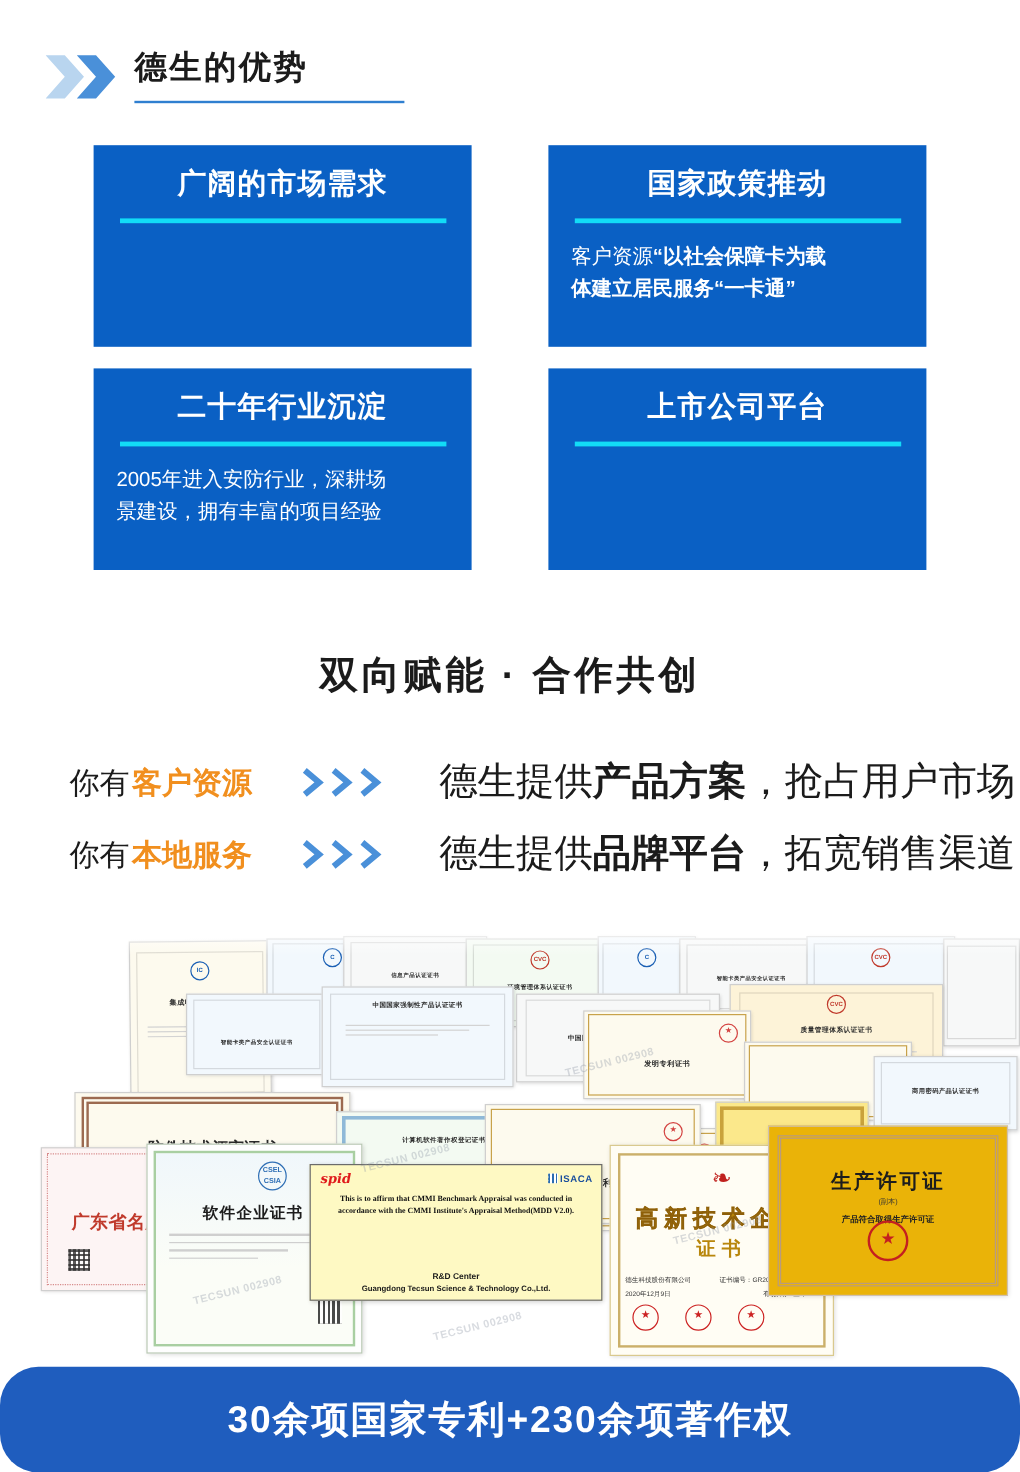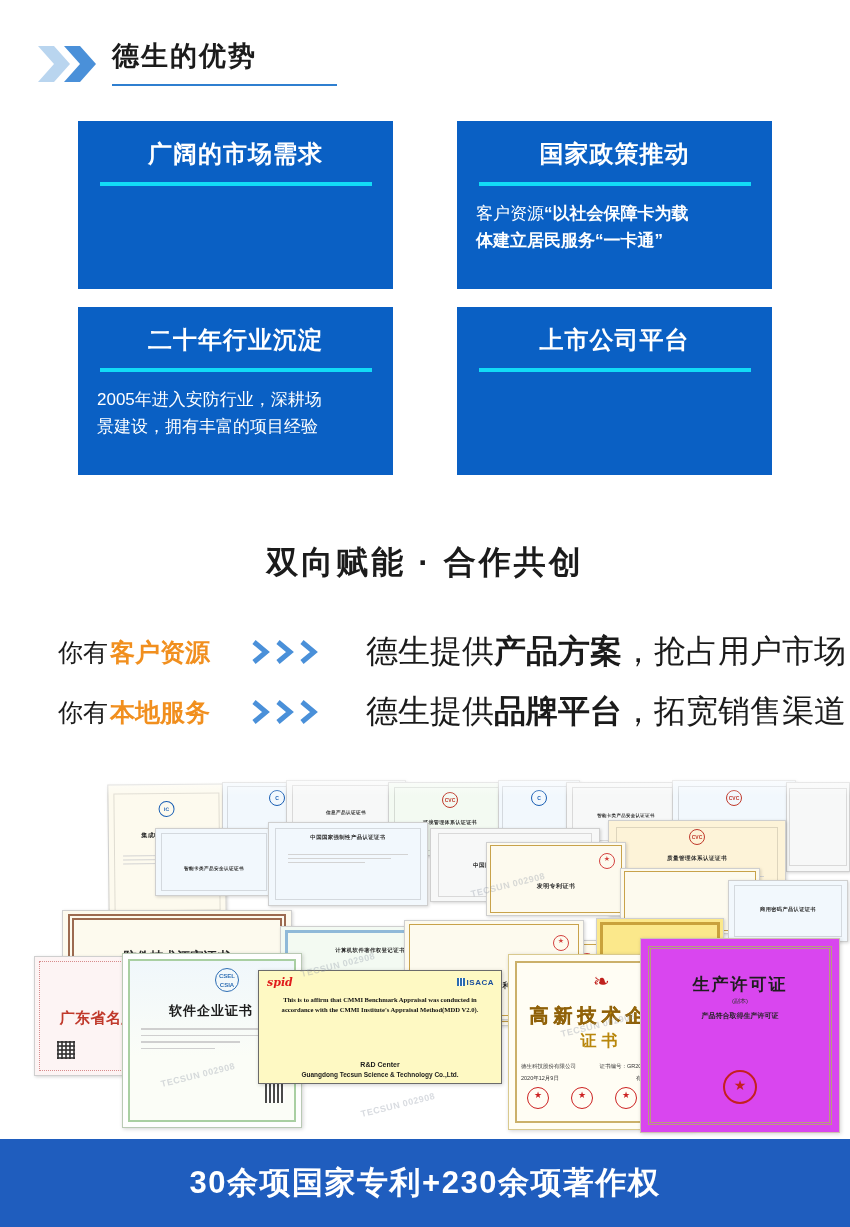--- a/index.html
+++ b/index.html
@@ -282,22 +282,22 @@
   .hitech .hl2 { position:absolute; left:12px; top:120px; font-size:5.5px; color:#333; }
   .hitech .hr1 { position:absolute; right:22px; top:108px; font-size:5.5px; color:#333; }
   .hitech .hr2 { position:absolute; right:22px; top:120px; font-size:5.5px; color:#333; }
   .hitech .hs { position:absolute; bottom:20px; width:22px; height:22px;
     border-radius:50%; border:1.6px solid #cc2222; }
   .hitech .hs::after{ content:"★"; position:absolute; left:0; right:0; top:2px;
     text-align:center; font-size:9px; color:#cc2222; }
 
   
   .prodlic {
-    position:absolute; left:640px; top:168px; width:200px; height:195px;
-    background:#d946ef; border:1px solid #cfc0b0;
+    position:absolute; left:640px; top:168px; width:200px; height:142px;
+    background:#eab308; border:1px solid #cfc0b0;
     box-shadow:1px 1px 4px rgba(0,0,0,.16); overflow:hidden;
   }
   .prodlic::before{
     content:""; position:absolute; left:7px; top:7px; right:7px; bottom:7px;
     border:3px double #b99b7d;
   }
   .prodlic .pt {
     position:absolute; left:0; right:0; top:34px; text-align:center;
     font-size:17px; font-weight:bold; color:#1d1d1d;
     font-family:"Liberation Serif","DejaVu Serif",serif; letter-spacing:2px;
@@ -319,21 +319,21 @@
     pointer-events:none; white-space:nowrap; letter-spacing:.5px;
   }
   .collage-fade {
     position:absolute; left:0; top:0; width:850px; height:26px;
     background:linear-gradient(180deg,#ffffff 0%, rgba(255,255,255,0) 100%);
   }
 
   
   .footer {
     position:absolute; left:0; top:1139px; width:850px; height:88px;
-    background:#1f5dbe; display:flex; align-items:center; justify-content:center;
+    background:#1f5dbe; display:flex; align-items:center; justify-content:center;border-radius:32px;
   }
   .footer-text {
     color:#ffffff; font-size:31px; font-weight:bold; letter-spacing:1.5px;
   }
 </style>
 </head>
 <body>
 
 <div class="page">
 

